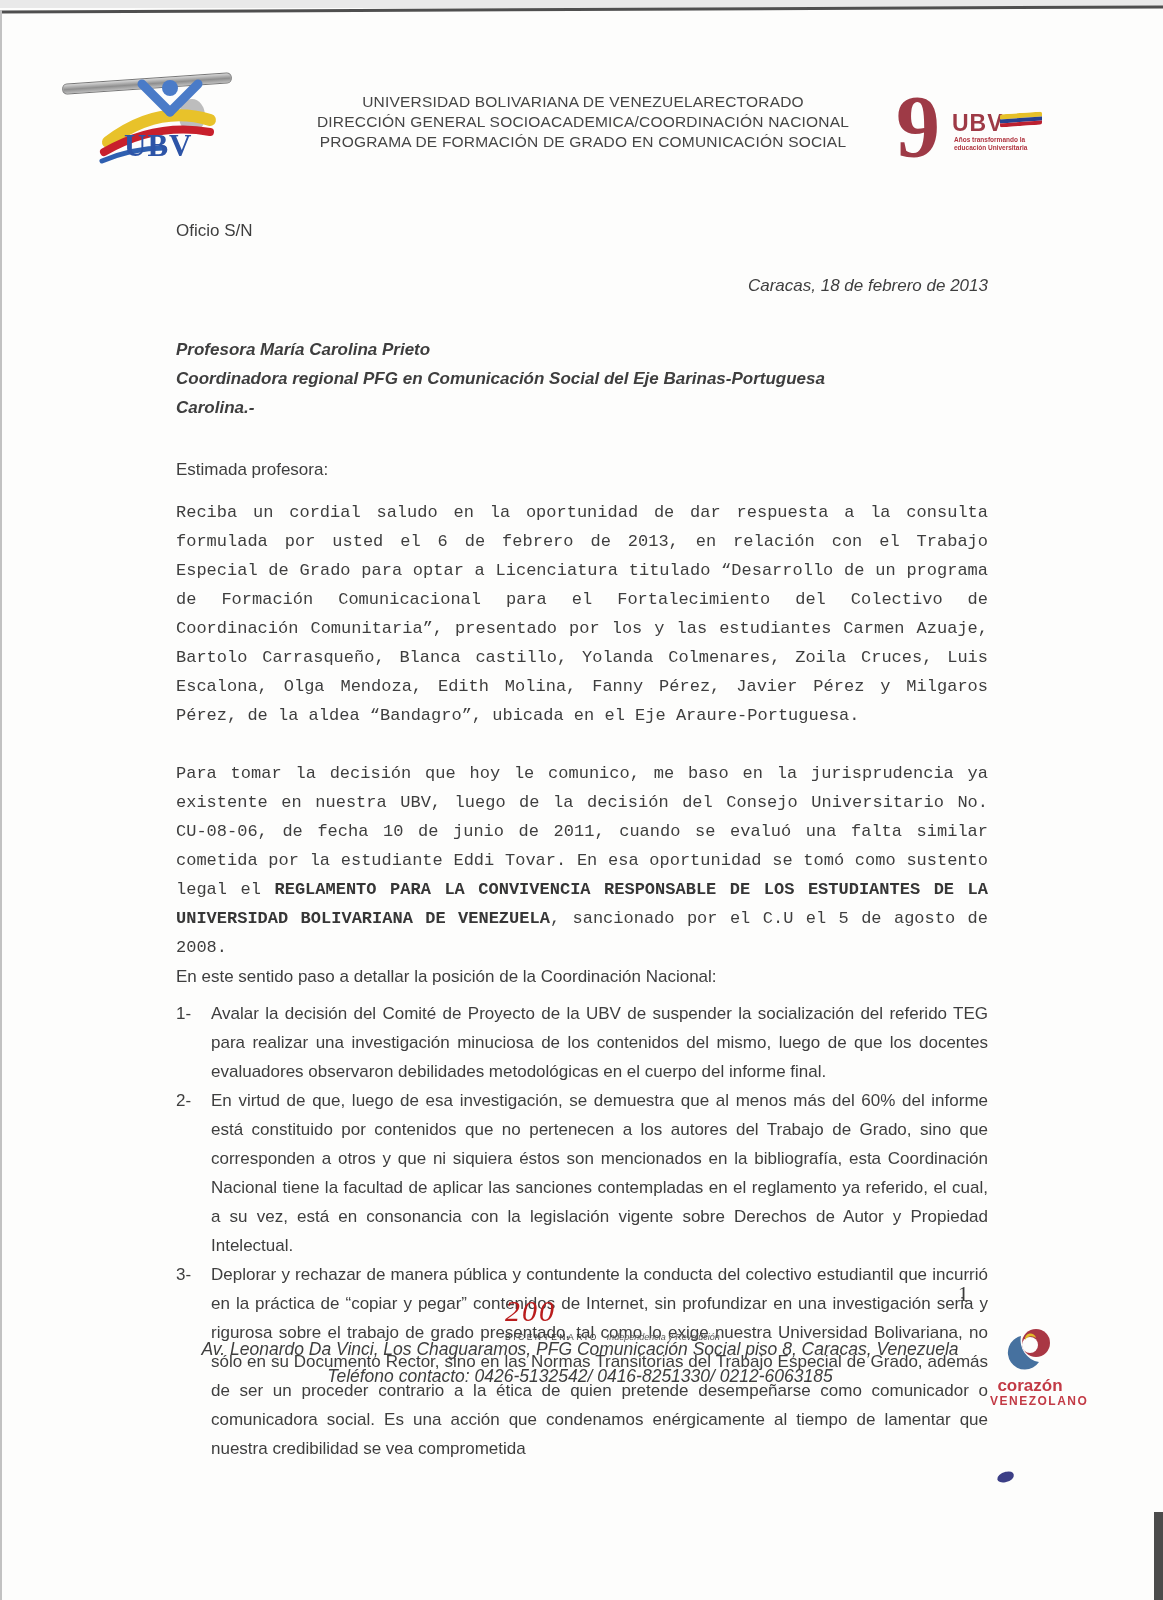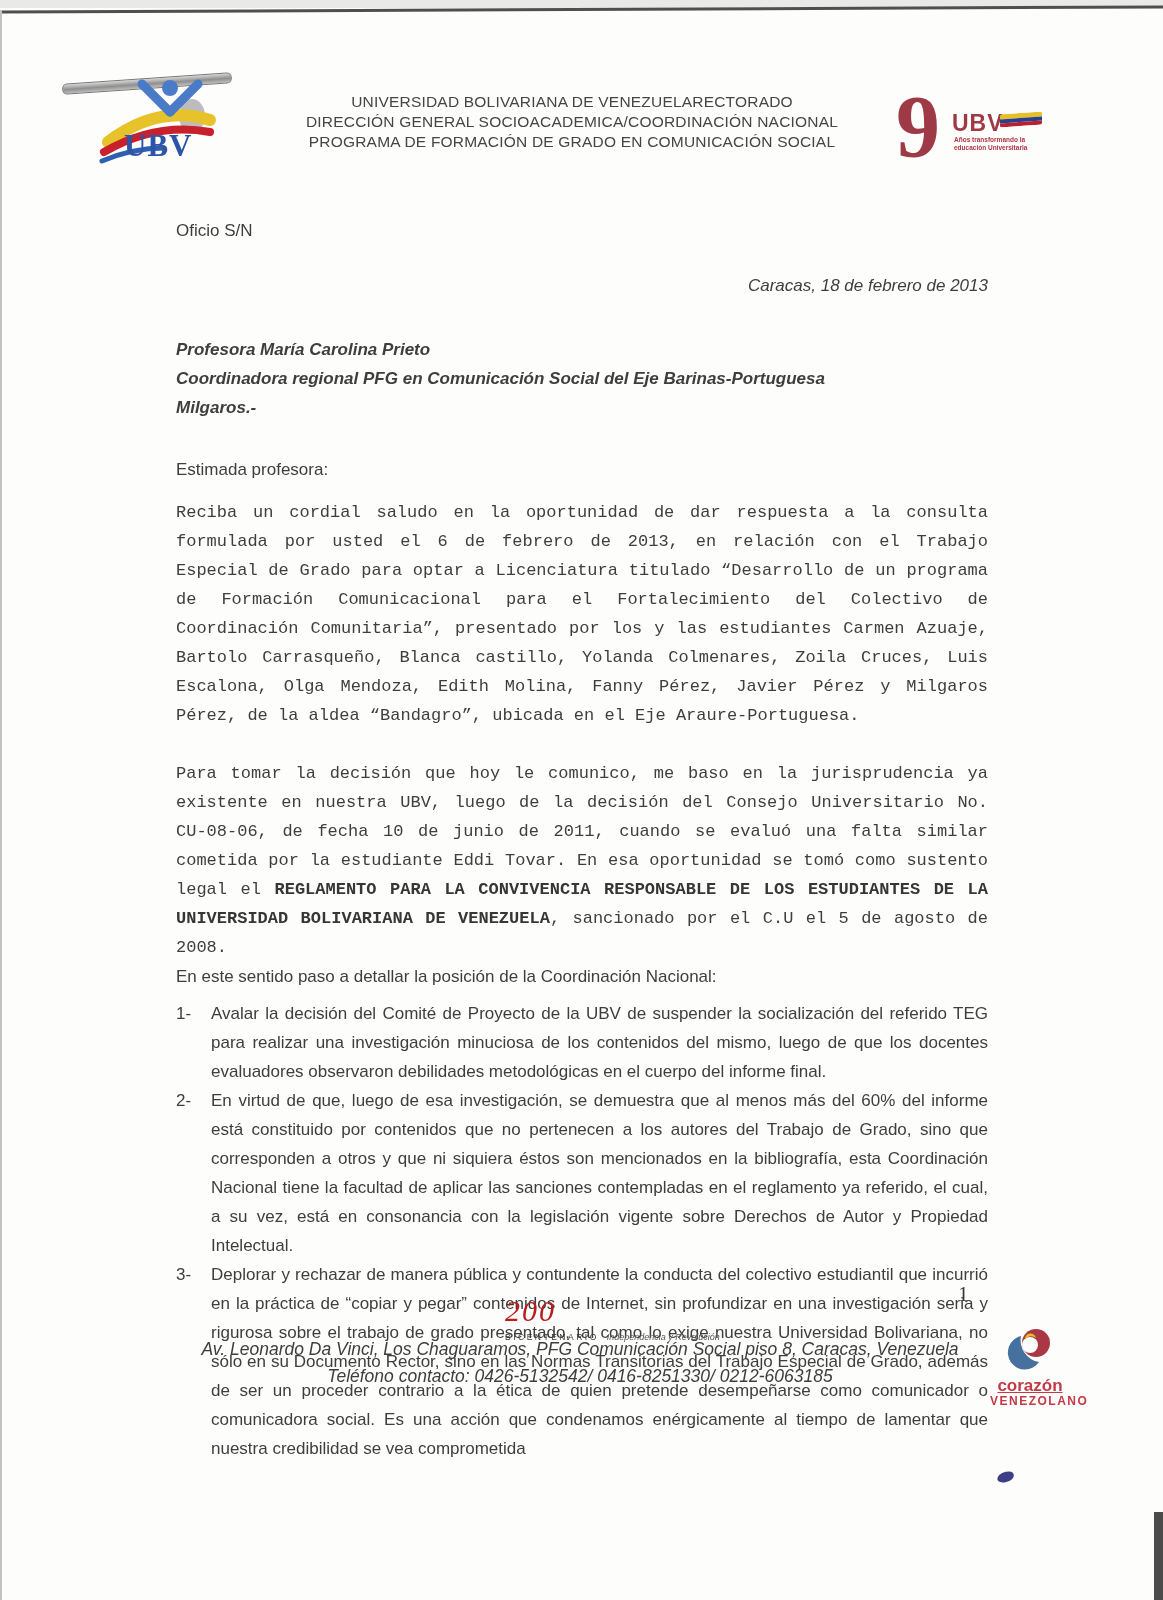--- a/index.html
+++ b/index.html
@@ -15,21 +15,21 @@
   .scan-topline{position:absolute;top:8px;left:-10px;width:1190px;height:3px;background:#4f4f4f;transform:rotate(-0.25deg);}
   .scan-topband{position:absolute;top:0;left:0;width:100%;height:8px;background:#e9e9e9;}
   .scan-leftedge{position:absolute;top:10px;left:0;width:2px;height:1590px;background:#c2c2c2;}
   .scan-bredge{position:absolute;right:0;bottom:0;width:9px;height:88px;background:#4b4b4b;}
   .staple{position:absolute;left:62px;top:78px;width:168px;height:9px;
     background:linear-gradient(180deg,#d6d6d6,#8f8f8f 55%,#bdbdbd);
     border:1px solid #777;border-radius:5px;transform:rotate(-4deg);}
   .ink-blot{position:absolute;left:997px;top:1472px;width:17px;height:10px;background:#3c3f86;
     border-radius:60% 40% 55% 45%;transform:rotate(-12deg);}
   
-  .header-text{position:absolute;left:232px;top:92px;width:680px;text-align:center;
+  .header-text{position:absolute;left:243px;top:92px;width:680px;text-align:center;
     font-size:15.5px;line-height:20px;color:#454545;letter-spacing:.2px;}
   .ubv-logo{position:absolute;left:88px;top:76px;width:155px;height:95px;}
   .ubv-logo .ubv-word{position:absolute;left:36px;top:52px;font-family:"Liberation Serif",serif;
     font-weight:bold;font-size:31px;color:#2d54a7;letter-spacing:1px;}
   .nine-logo{position:absolute;left:896px;top:88px;width:150px;height:100px;}
   .nine-logo .nine{position:absolute;left:0;top:-6px;font-family:"Liberation Serif",serif;
     font-weight:bold;font-size:88px;color:#9e3a46;line-height:90px;}
   .nine-logo .nine-ubv{position:absolute;left:56px;top:22px;font-weight:bold;font-size:23px;color:#9e3a46;letter-spacing:1px;}
   .nine-logo .flag{position:absolute;left:104px;top:25px;width:42px;height:13px;transform:skewY(-4deg);overflow:hidden;border-radius:2px;}
   .nine-logo .flag .y{height:5px;background:#e6c028;}
@@ -58,21 +58,21 @@
   .bicent .b200{font-family:"Liberation Serif",serif;font-style:italic;font-size:30px;line-height:30px;color:#b91c1c;letter-spacing:2px;}
   .bicent .tricolor{display:inline-block;width:14px;height:14px;border-radius:50%;overflow:hidden;vertical-align:middle;margin-left:-16px;}
   .bicent .tricolor .y{height:5px;background:#e6c028;}
   .bicent .tricolor .b{height:4px;background:#27408f;}
   .bicent .tricolor .r{height:5px;background:#bb2030;}
   .bicent .b-label{font-size:8.5px;letter-spacing:2.5px;color:#3a3a3a;margin-top:1px;display:inline-block;}
   .bicent .b-tag{font-size:9px;font-style:italic;color:#555;margin-left:8px;}
   .footer-address{position:absolute;left:100px;top:1336px;width:960px;text-align:center;
     font-style:italic;font-size:17.5px;line-height:27px;color:#3e3e3e;}
   .corazon{position:absolute;left:990px;top:1326px;width:80px;text-align:center;}
-  .corazon .cz-word{font-size:17px;font-weight:bold;color:#c23a45;line-height:16px;margin-top:2px;text-decoration:underline;}
+  .corazon .cz-word{font-size:17px;font-weight:bold;color:#c23a45;line-height:16px;margin-top:2px;}
   .corazon .cz-sub{font-size:12px;font-weight:bold;letter-spacing:1.5px;color:#c23a45;}
 </style>
 </head>
 <body>
 
 <div class="paper">
 
   <div class="scan-topband"></div>
   <div class="scan-topline"></div>
   <div class="scan-leftedge"></div>
@@ -110,21 +110,21 @@
     <div class="tagline">Años transformando la educación Universitaria</div>
   </div>
 
   <div class="content">
     <div class="oficio">Oficio S/N</div>
     <div class="letter-date">Caracas, 18 de febrero de 2013</div>
 
     <div class="recipient">
       <div>Profesora María Carolina Prieto</div>
       <div>Coordinadora regional PFG en Comunicación Social del Eje Barinas-Portuguesa</div>
-      <div>Milgaros.-</div>
+      <div>Carolina.-</div>
     </div>
 
     <div class="salutation">Estimada profesora:</div>
 
     <p class="para p1">Reciba un cordial saludo en la oportunidad de dar respuesta a la consulta formulada por usted el 6 de febrero de 2013, en relación con el Trabajo Especial de Grado para optar a Licenciatura titulado “Desarrollo de un programa de Formación Comunicacional para el Fortalecimiento del Colectivo de Coordinación Comunitaria”, presentado por los y las estudiantes Carmen Azuaje, Bartolo Carrasqueño, Blanca castillo, Yolanda Colmenares, Zoila Cruces, Luis Escalona, Olga Mendoza, Edith Molina, Fanny Pérez, Javier Pérez y Milgaros Pérez, de la aldea “Bandagro”, ubicada en el Eje Araure-Portuguesa.</p>
 
     <p class="para p2"><span>Para tomar la decisión que hoy le comunico, me baso en la jurisprudencia ya existente en nuestra UBV, luego de la decisión del Consejo Universitario No. CU-08-06, de fecha 10 de junio de 2011, cuando se evaluó una falta similar cometida por la estudiante Eddi Tovar. En esa oportunidad se tomó como sustento legal el </span><span class="bold-inline">REGLAMENTO PARA LA CONVIVENCIA RESPONSABLE DE LOS ESTUDIANTES DE LA UNIVERSIDAD BOLIVARIANA DE VENEZUELA</span><span>, sancionado por el C.U el 5 de agosto de 2008.</span></p>
     <div class="sentido">En este sentido paso a detallar la posición de la Coordinación Nacional:</div>
 
     <div class="list">

